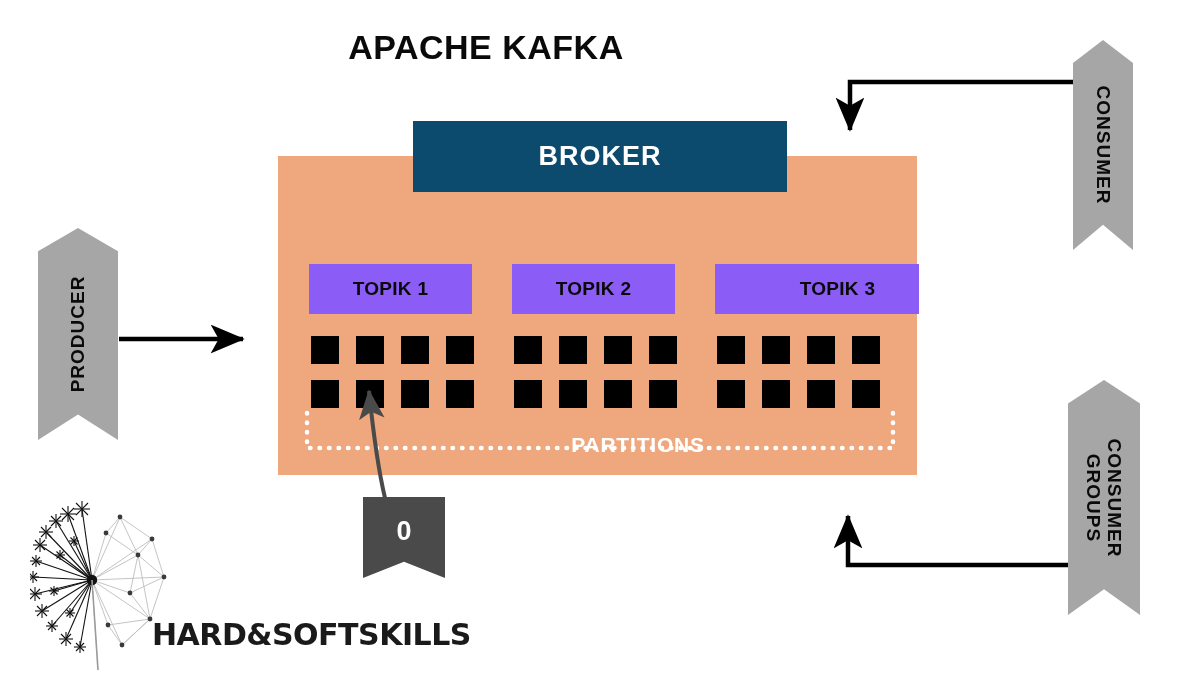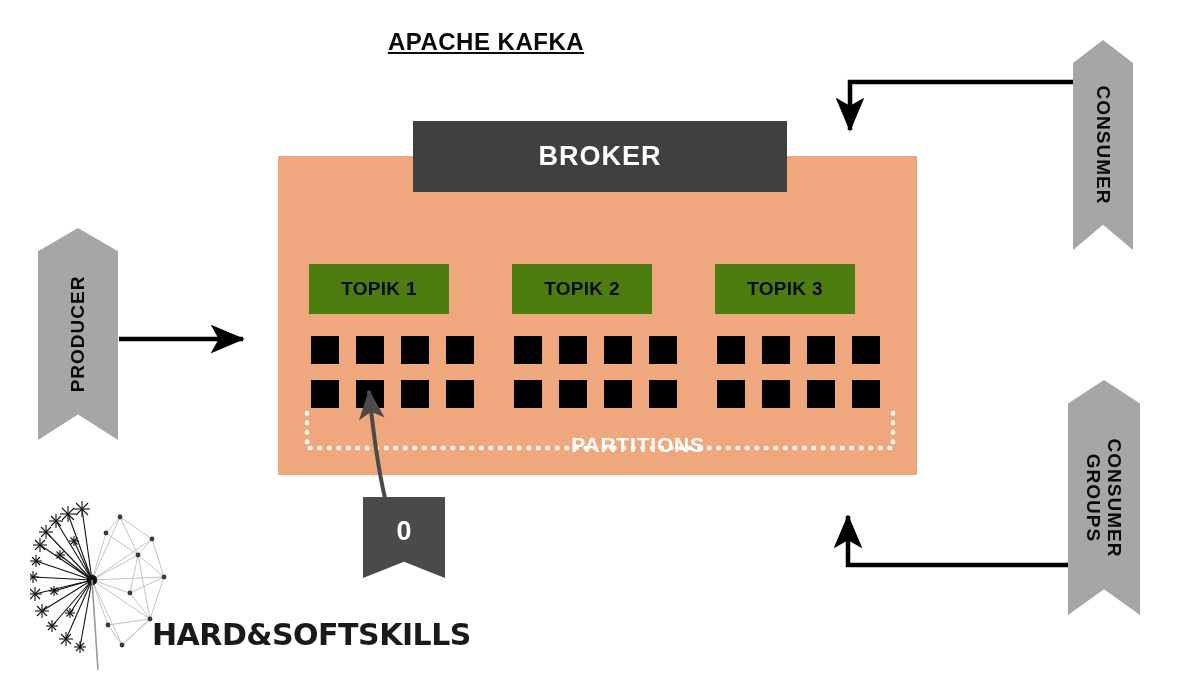--- a/index.html
+++ b/index.html
@@ -22,76 +22,75 @@
     background: #ffffff;
   }
 
   
   #diagram-title {
     position: absolute;
     left: 0;
     top: 28px;
     width: 972px;
     text-align: center;
-    font-size: 24px;
+    font-size: 34px;
     font-weight: bold;
     letter-spacing: 0.5px;
     color: #0a0a0a;
-    text-decoration: underline;
   }
 
   
   #broker-panel {
     position: absolute;
     left: 278px;
     top: 156px;
     width: 639px;
     height: 319px;
     background: #efa87e;
   }
 
   
   #broker-box {
     position: absolute;
     left: 413px;
     top: 121px;
     width: 374px;
     height: 71px;
-    background: #404040;
+    background: #0c4a6e;
     display: flex;
     align-items: center;
     justify-content: center;
   }
   #broker-box .label {
     color: #ffffff;
     font-size: 27px;
     font-weight: bold;
     letter-spacing: 1px;
   }
 
   
   .topic-box {
     position: absolute;
     top: 264px;
-    width: 140px;
+    width: 163px;
     height: 50px;
-    background: #4d7c0f;
+    background: #8b5cf6;
     display: flex;
     align-items: center;
     justify-content: center;
   }
   .topic-box .label {
     color: #0a0a0a;
     font-size: 19px;
     font-weight: bold;
     letter-spacing: 0.3px;
   }
   #topic-box-0 { left: 309px; }
   #topic-box-1 { left: 512px; text-align: right; }
-  #topic-box-2 { left: 715px; }
+  #topic-box-2 { left: 715px; padding-left: 41px; }
 
   
   .partition-group {
     position: absolute;
     top: 336px;
     width: 163px;
     height: 72px;
   }
   #partition-group-0 { left: 311px; }
   #partition-group-1 { left: 514px; }

